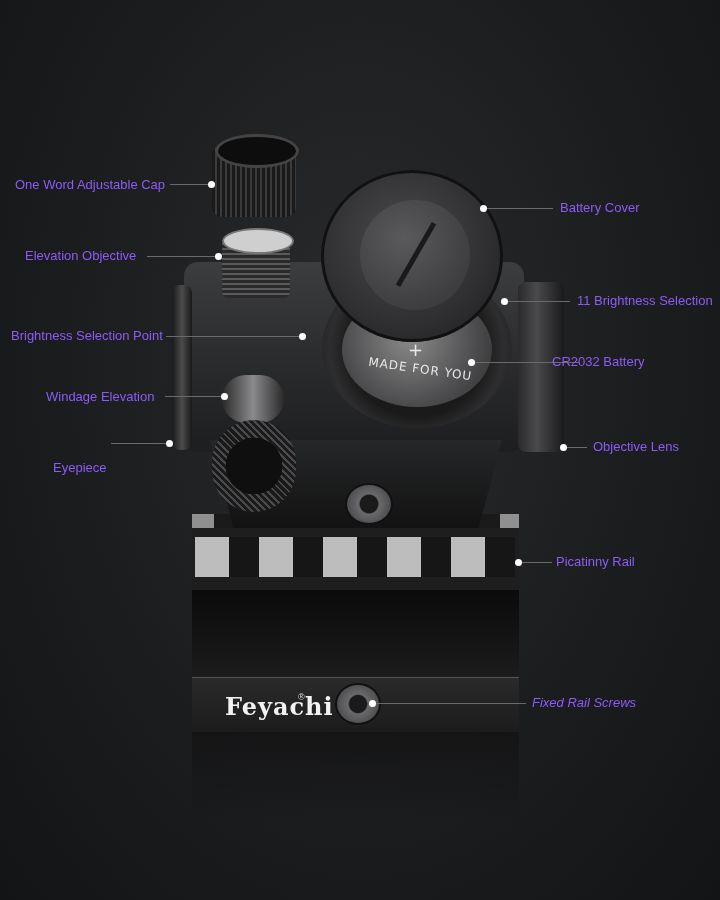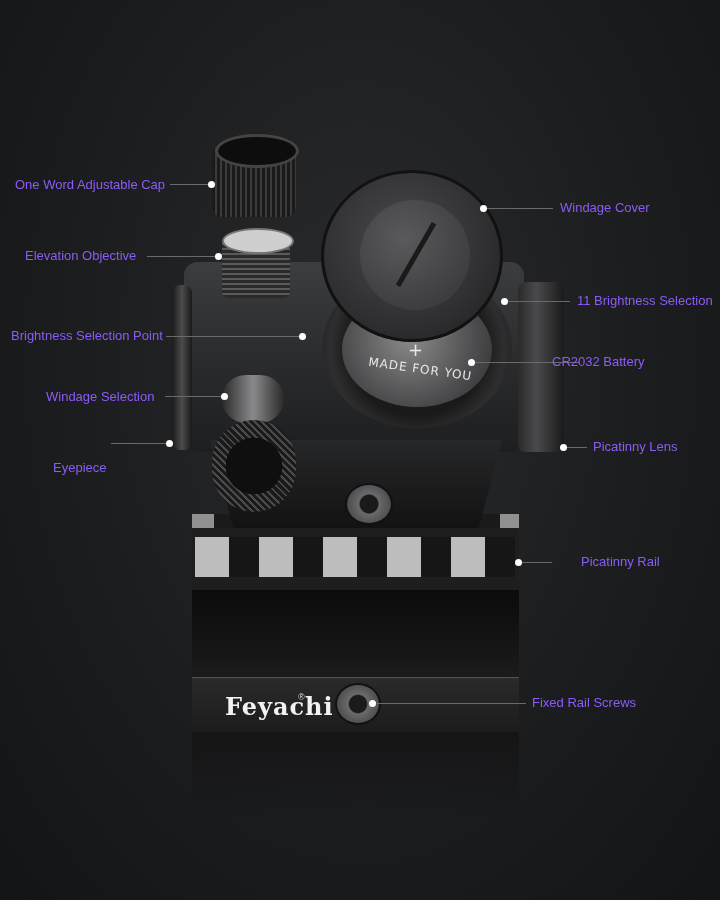--- a/index.html
+++ b/index.html
@@ -62,44 +62,44 @@
   <div class="dot" style="left:208px;top:181px;"></div>
 
   <div class="label" style="left:25px;top:248px;">Elevation Objective</div>
   <div class="line" style="left:147px;top:256px;width:68px;"></div>
   <div class="dot" style="left:215px;top:253px;"></div>
 
   <div class="label" style="left:11px;top:328px;">Brightness Selection Point</div>
   <div class="line" style="left:166px;top:336px;width:133px;"></div>
   <div class="dot" style="left:299px;top:333px;"></div>
 
-  <div class="label" style="left:46px;top:389px;">Windage Selection</div>
+  <div class="label" style="left:46px;top:389px;">Windage Elevation</div>
   <div class="line" style="left:165px;top:396px;width:56px;"></div>
   <div class="dot" style="left:221px;top:393px;"></div>
 
   <div class="label" style="left:53px;top:460px;">Eyepiece</div>
   <div class="line" style="left:111px;top:443px;width:55px;"></div>
   <div class="dot" style="left:166px;top:440px;"></div>
 
   <div class="dot" style="left:480px;top:205px;"></div>
   <div class="line" style="left:487px;top:208px;width:66px;"></div>
-  <div class="label" style="left:560px;top:200px;">Windage Cover</div>
+  <div class="label" style="left:560px;top:200px;">Battery Cover</div>
 
   <div class="dot" style="left:501px;top:298px;"></div>
   <div class="line" style="left:508px;top:301px;width:62px;"></div>
   <div class="label" style="left:577px;top:293px;">11 Brightness Selection</div>
 
   <div class="dot" style="left:468px;top:359px;"></div>
   <div class="line" style="left:475px;top:362px;width:104px;"></div>
   <div class="label" style="left:552px;top:354px;">CR2032 Battery</div>
 
   <div class="dot" style="left:560px;top:444px;"></div>
   <div class="line" style="left:567px;top:447px;width:20px;"></div>
-  <div class="label" style="left:593px;top:439px;">Picatinny Lens</div>
+  <div class="label" style="left:593px;top:439px;">Objective Lens</div>
 
   <div class="dot" style="left:515px;top:559px;"></div>
   <div class="line" style="left:522px;top:562px;width:30px;"></div>
-  <div class="label" style="left:556px;top:554px;margin-left:25px;">Picatinny Rail</div>
+  <div class="label" style="left:556px;top:554px;">Picatinny Rail</div>
 
   <div class="dot" style="left:369px;top:700px;"></div>
   <div class="line" style="left:376px;top:703px;width:150px;"></div>
-  <div class="label" style="left:532px;top:695px;">Fixed Rail Screws</div>
+  <div class="label" style="left:532px;top:695px;font-style:italic;">Fixed Rail Screws</div>
 </div>
 
 </body></html>

